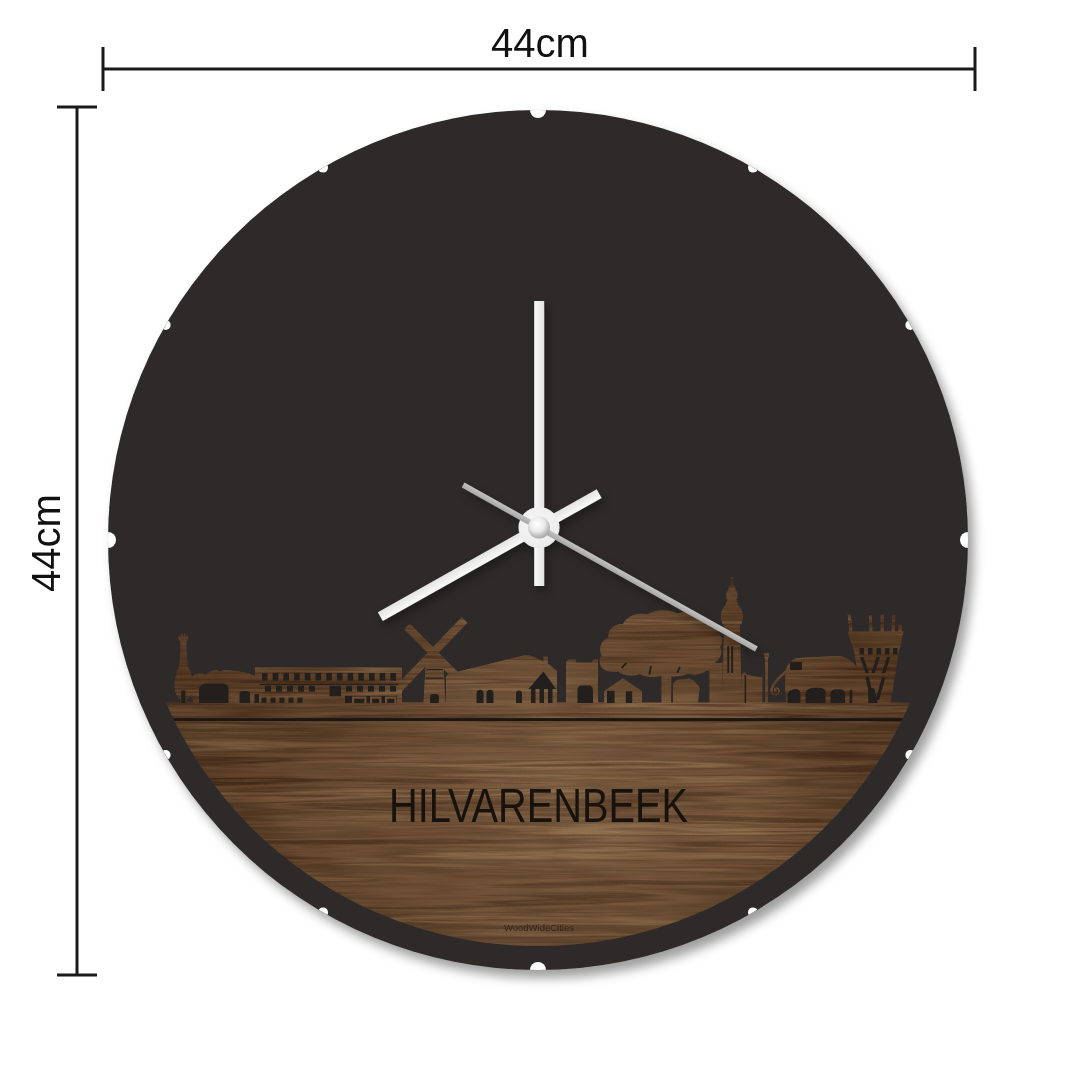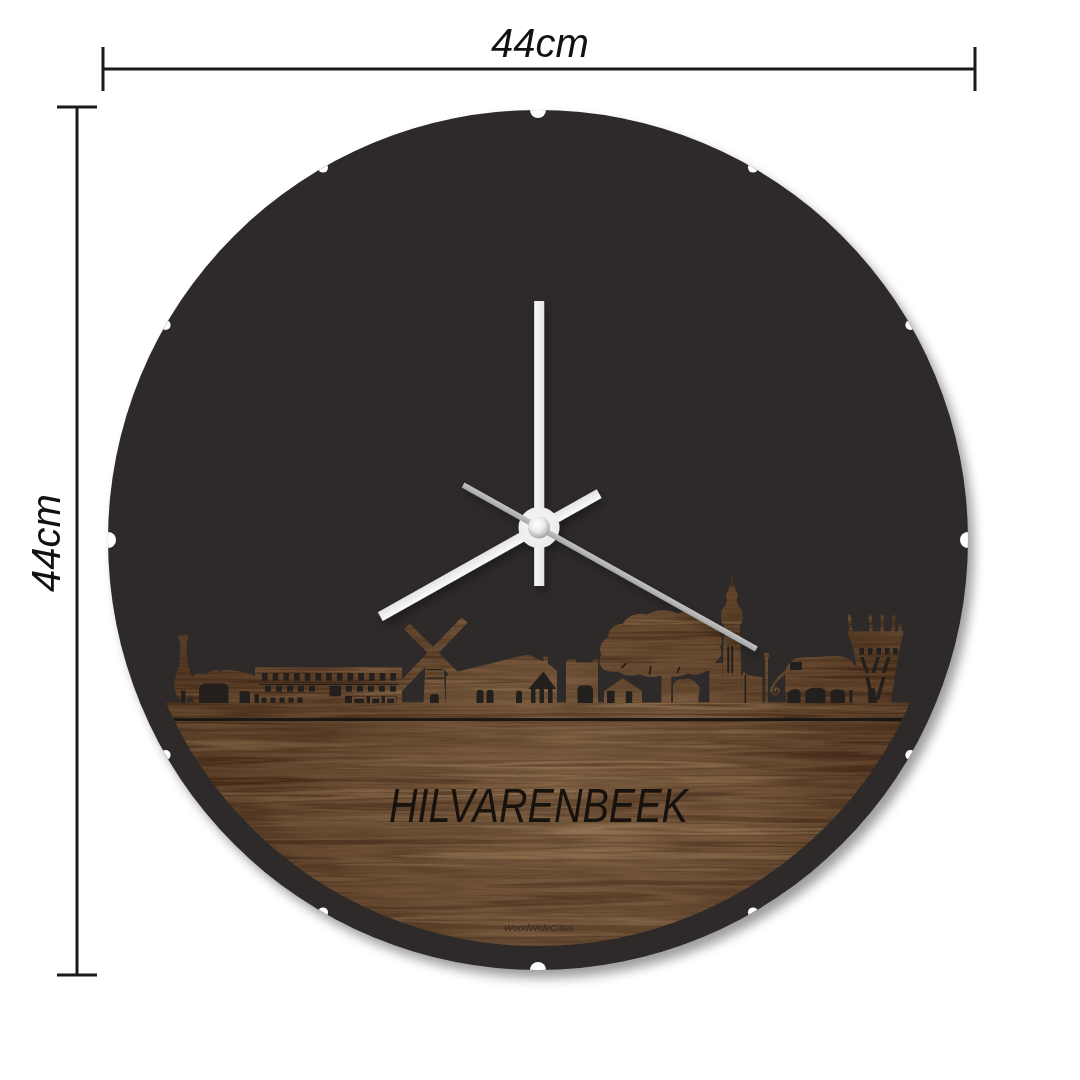--- a/index.html
+++ b/index.html
@@ -1,16 +1,16 @@
 <!DOCTYPE html>
 <html><head>
 <meta charset="utf-8">
 <style>
   html,body{margin:0;padding:0;background:#ffffff;}
-  .page{width:1080px;height:1080px;position:relative;font-family:"Liberation Sans",sans-serif;font-style:italic;}
+  .page{width:1080px;height:1080px;position:relative;font-family:"Liberation Sans",sans-serif;}
   svg{display:block;}
 </style>
 </head>
 <body>
 <div class="page">
 <svg width="1080" height="1080" viewBox="0 0 1080 1080">
 <defs>
 
   <filter id="wood" x="-5%" y="-5%" width="110%" height="110%" color-interpolation-filters="sRGB">
     <feTurbulence type="fractalNoise" baseFrequency="0.0026 0.08" numOctaves="5" seed="14"></feTurbulence>

